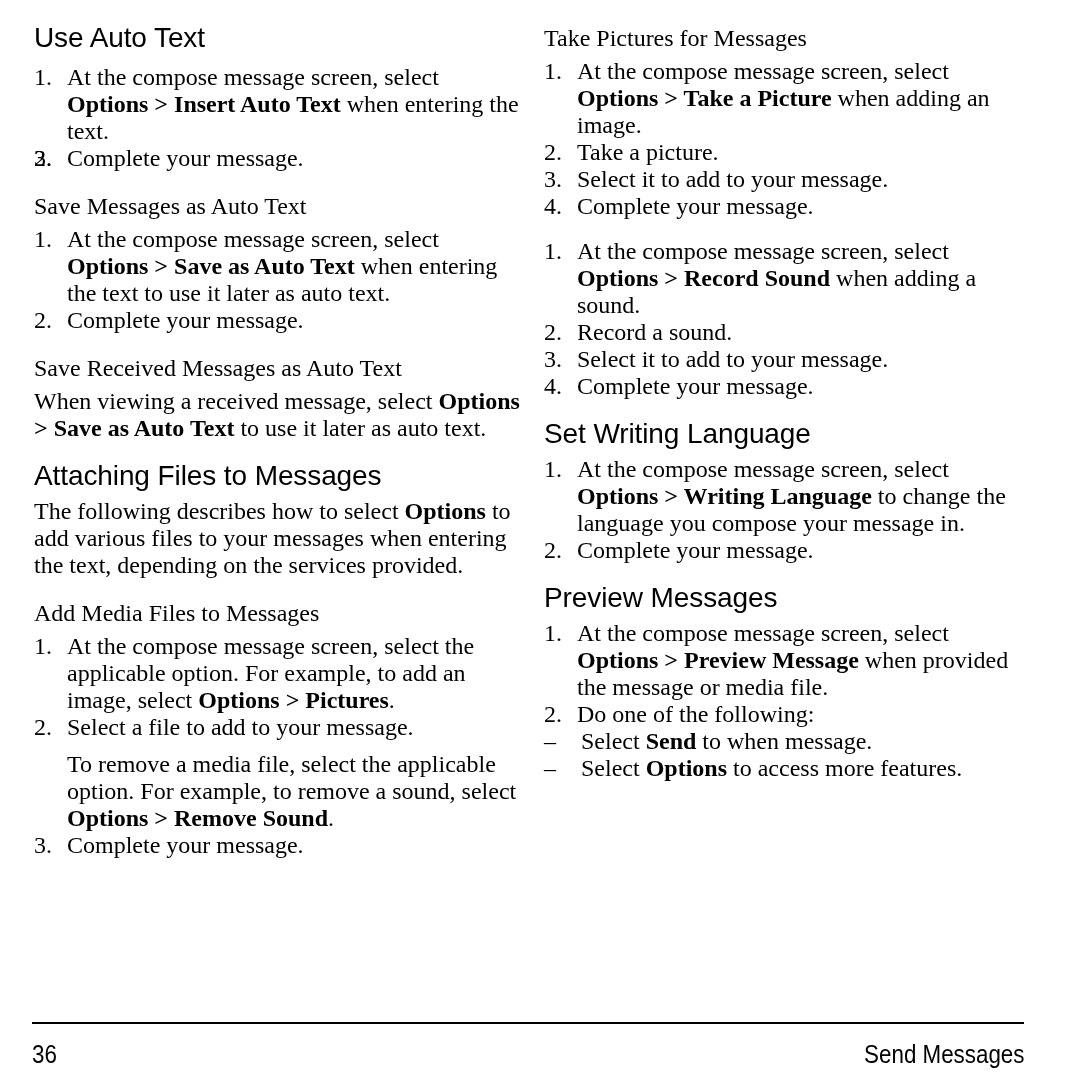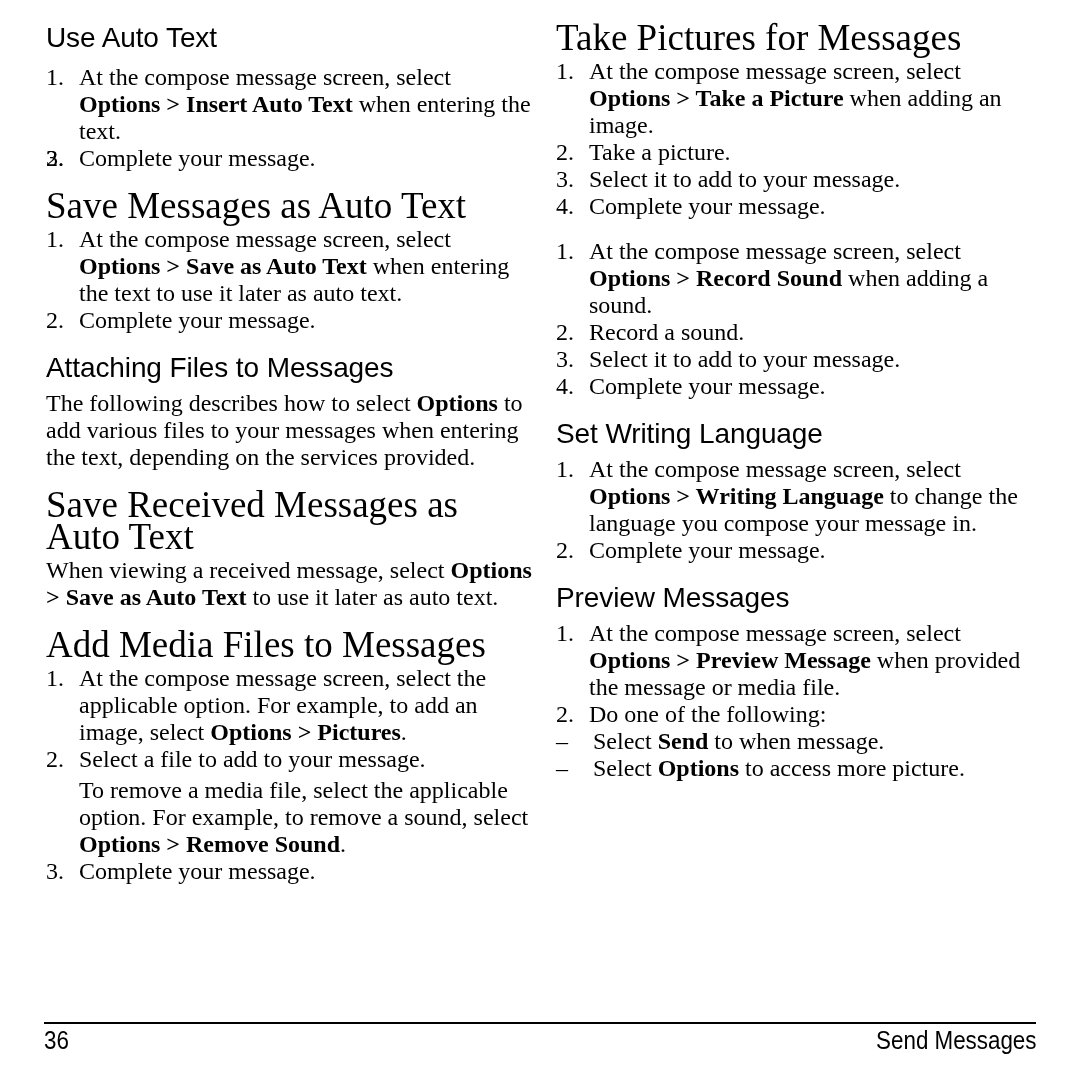--- a/index.html
+++ b/index.html
@@ -12,21 +12,21 @@
     height: 1080px;
     position: relative;
     overflow: hidden;
     font-family: "Liberation Serif", "DejaVu Serif", serif;
     color: #000000;
     -webkit-font-smoothing: antialiased;
   }
 
   .page {
     position: absolute;
-    left: 16px; top: 0;
+    left: 4px; top: 0;
     width: 936px;
     height: 1080px;
     box-sizing: border-box;
   }
 
   
   .columns {
     position: absolute;
     left: 30px;
     top: 22px;
@@ -45,21 +45,21 @@
   h2.sec-h2 {
     font-family: "Liberation Sans", "DejaVu Sans", sans-serif;
     font-size: 28px;
     font-weight: normal;
     line-height: 32px;
     margin: 0 0 6px 0;
     letter-spacing: -0.1px;
   }
   h3.sec-h3 {
     font-family: "Liberation Serif", "DejaVu Serif", serif;
-    font-size: 37px;
+    font-size: 24px;
     font-weight: normal;
     line-height: 32px;
     margin: 0 0 4px 0;
   }
   .sec {
     margin: 0 0 18px 0;
   }
   .sec.snug  { margin-bottom: 10px; }
 
   
@@ -87,21 +87,21 @@
     position: absolute;
     left: 0;
     top: 0;
     width: 26px;
     text-align: left;
     font-size: 24px;
     line-height: 27px;
   }
   .substep {
     display: block;
-    margin-top: 4px;
+    margin-top: 10px;
   }
   ul.dashes {
     list-style: none;
     margin: 0;
     padding: 0;
   }
   ul.dashes > li {
     position: relative;
     padding-left: 37px;
     font-size: 24px;
@@ -127,21 +127,21 @@
   }
   .footer-rule {
     width: 992px;
     height: 2px;
     background: #000000;
     margin: 0;
   }
   .footer-row {
     position: relative;
     height: 40px;
-    margin-top: 1px;
+    margin-top: 15px;
   }
   .footer-page,
   .footer-title {
     position: absolute;
     top: 0;
     font-family: "Liberation Sans", "DejaVu Sans", sans-serif;
     font-size: 26px;
     line-height: 30px;
     font-weight: normal;
     transform: scaleX(0.86);
@@ -188,30 +188,30 @@
           <li>
             <span class="num">1.</span><span>At the compose message screen, select </span><b>Options &gt; Save as Auto Text</b><span> when entering the text to use it later as auto text.</span>
           </li>
           <li>
             <span class="num">2.</span><span>Complete your message.</span>
           </li>
         </ol>
       </div>
 
       <div class="sec">
+        <h3 class="sec-h3">Save Received Messages as Auto Text</h3>
+        <p class="para"><span>When viewing a received message, select </span><b>Options &gt; Save as Auto Text</b><span> to use it later as auto text.</span></p>
+      </div>
+
+      <div class="sec">
         <h2 class="sec-h2">Attaching Files to Messages</h2>
         <p class="para"><span>The following describes how to select </span><b>Options</b><span> to add various files to your messages when entering the text, depending on the services provided.</span></p>
       </div>
 
       <div class="sec">
-        <h3 class="sec-h3">Save Received Messages as Auto Text</h3>
-        <p class="para"><span>When viewing a received message, select </span><b>Options &gt; Save as Auto Text</b><span> to use it later as auto text.</span></p>
-      </div>
-
-      <div class="sec">
         <h3 class="sec-h3">Add Media Files to Messages</h3>
         <ol class="steps">
           <li>
             <span class="num">1.</span><span>At the compose message screen, select the applicable option. For example, to add an image, select </span><b>Options &gt; Pictures</b><span>.</span>
           </li>
           <li>
             <span class="num">2.</span><span>Select a file to add to your message.</span><span class="substep"><span>To remove a media file, select the applicable option. For example, to remove a sound, select </span><b>Options &gt; Remove Sound</b><span>.</span></span>
           </li>
           <li>
             <span class="num">3.</span><span>Complete your message.</span>
@@ -278,21 +278,21 @@
           </li>
           <li>
             <span class="num">2.</span><span>Do one of the following:</span>
           </li>
         </ol>
         <ul class="dashes ind-sub">
           <li>
             <span class="dash">–</span><span>Select </span><b>Send</b><span> to when message.</span>
           </li>
           <li>
-            <span class="dash">–</span><span>Select </span><b>Options</b><span> to access more picture.</span>
+            <span class="dash">–</span><span>Select </span><b>Options</b><span> to access more features.</span>
           </li>
         </ul>
       </div>
 
     </div>
   </div>
 
   <div class="footer">
     <div class="footer-rule"></div>
     <div class="footer-row">

